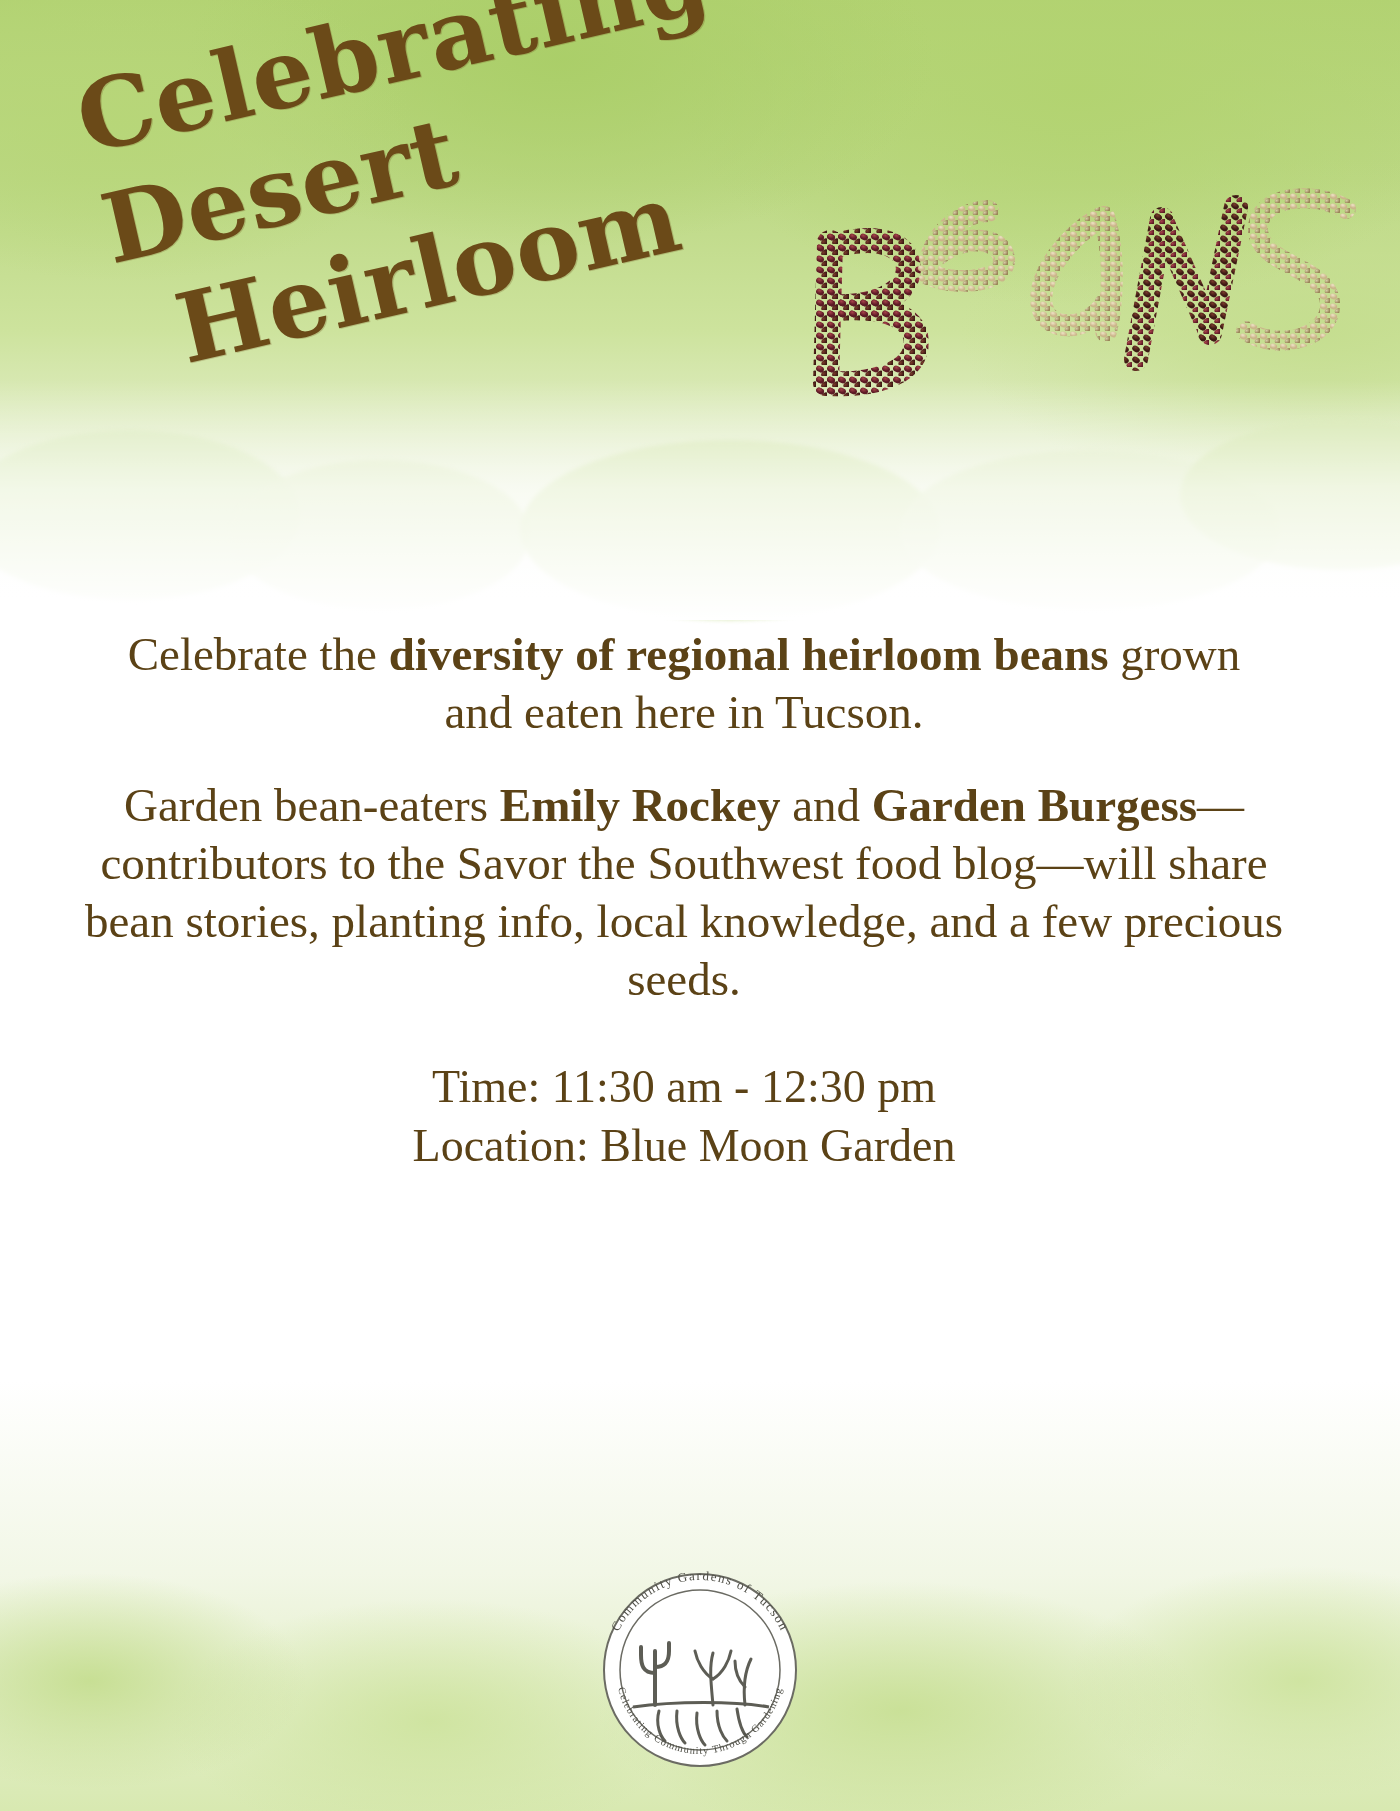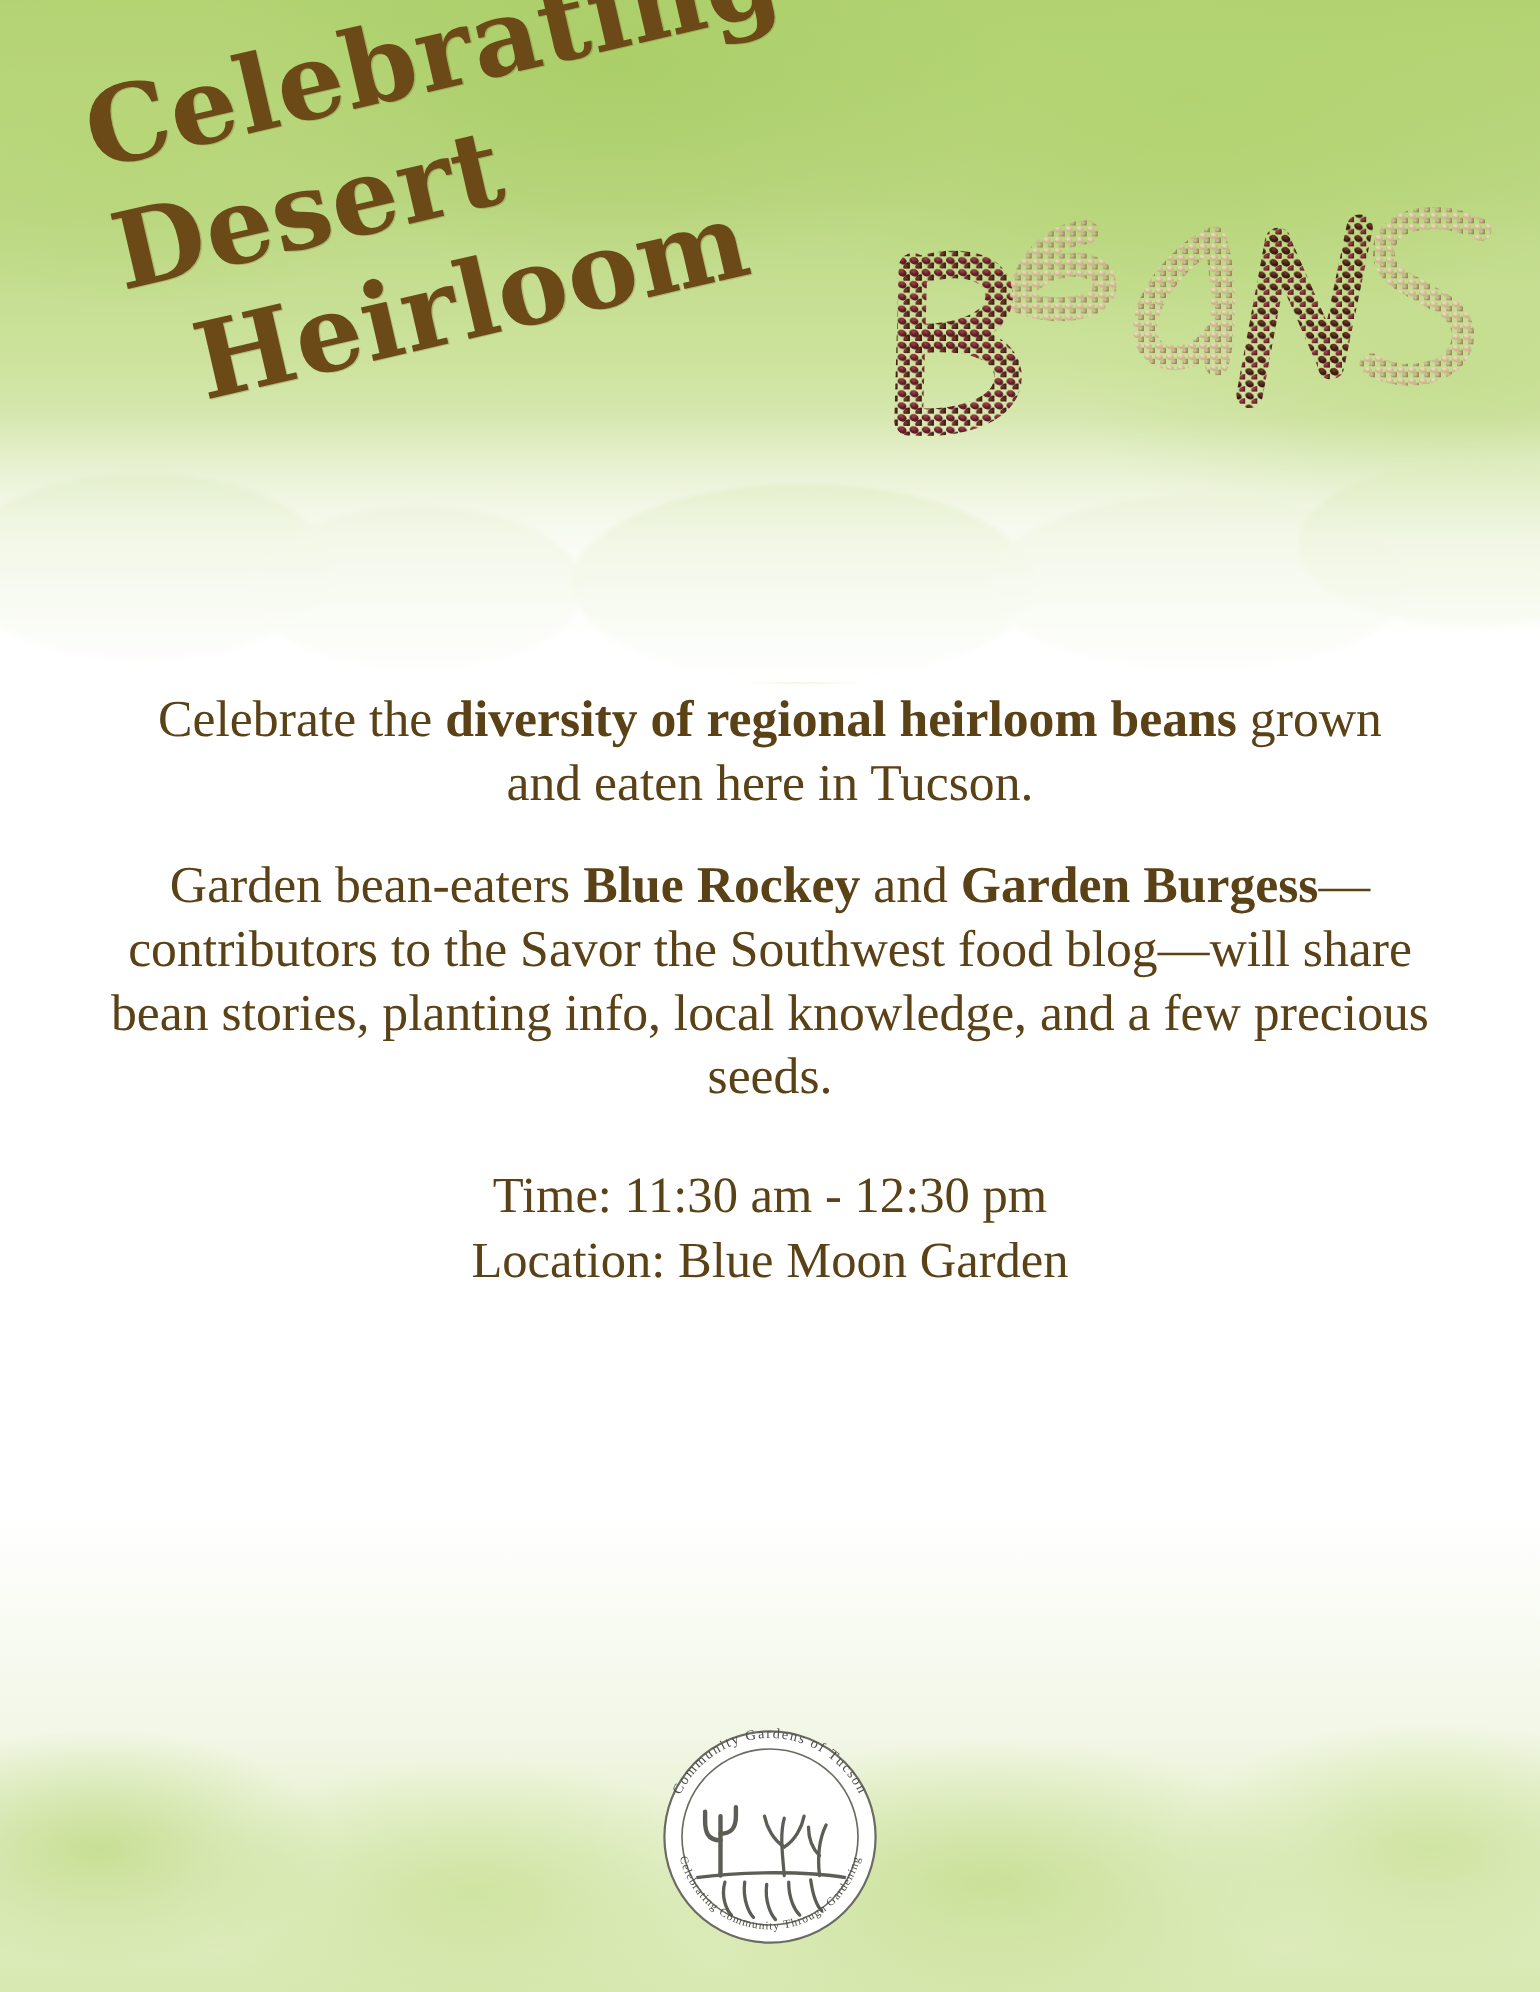--- a/index.html
+++ b/index.html
@@ -94,21 +94,21 @@
     right: 30px;
     top: 185px;
     width: 560px;
     height: 270px;
   }
   .beanword svg { display:block; }
 
   
   .body-copy {
     position: absolute;
-    left: 70px;
+    left: 54px;
     top: 625px;
     width: 1260px;
     text-align: center;
     color: #5b4216;
     font-family: "Liberation Serif", serif;
   }
   .para {
     font-size: 47px;
     line-height: 1.24;
     margin: 0 0 34px 0;
@@ -222,21 +222,21 @@
     </svg>
   </div>
 
   <div class="body-copy">
 
     <p class="para p1">
       <span>Celebrate the </span><b>diversity of regional heirloom beans</b><span> grown and eaten here in Tucson.</span>
     </p>
 
     <p class="para p2">
-      <span>Garden bean-eaters </span><b>Blue Rockey</b><span> and </span><b>Garden Burgess</b><span>—contributors to the Savor the Southwest food blog—will share bean stories, planting info, local knowledge, and a few precious seeds.</span>
+      <span>Garden bean-eaters </span><b>Emily Rockey</b><span> and </span><b>Garden Burgess</b><span>—contributors to the Savor the Southwest food blog—will share bean stories, planting info, local knowledge, and a few precious seeds.</span>
     </p>
 
     <div class="details">
       <div class="row">
         <b>Time:</b>
         <span>11:30 am - 12:30 pm</span>
       </div>
       <div class="row">
         <b>Location:</b>
         <span>Blue Moon Garden</span>

